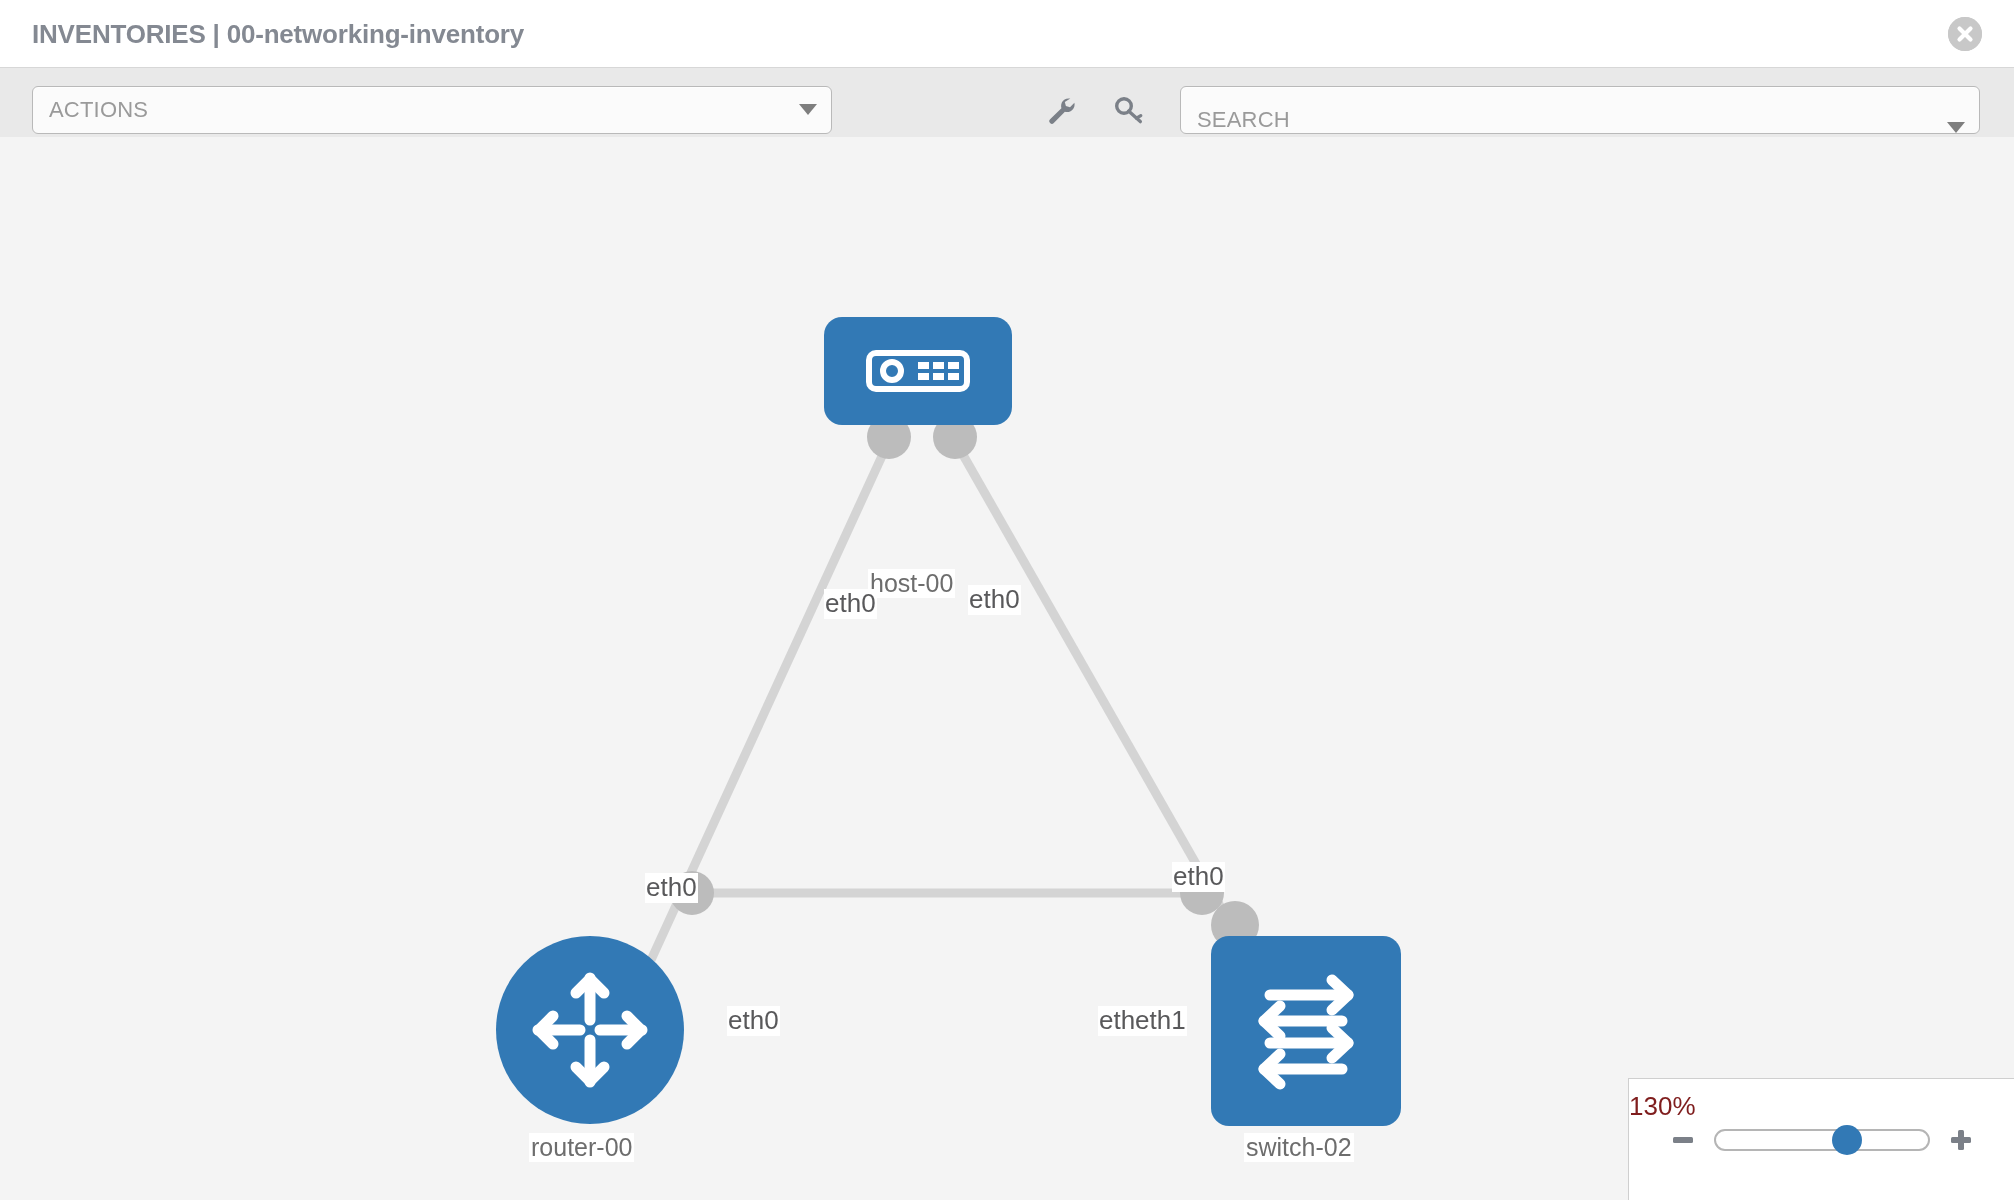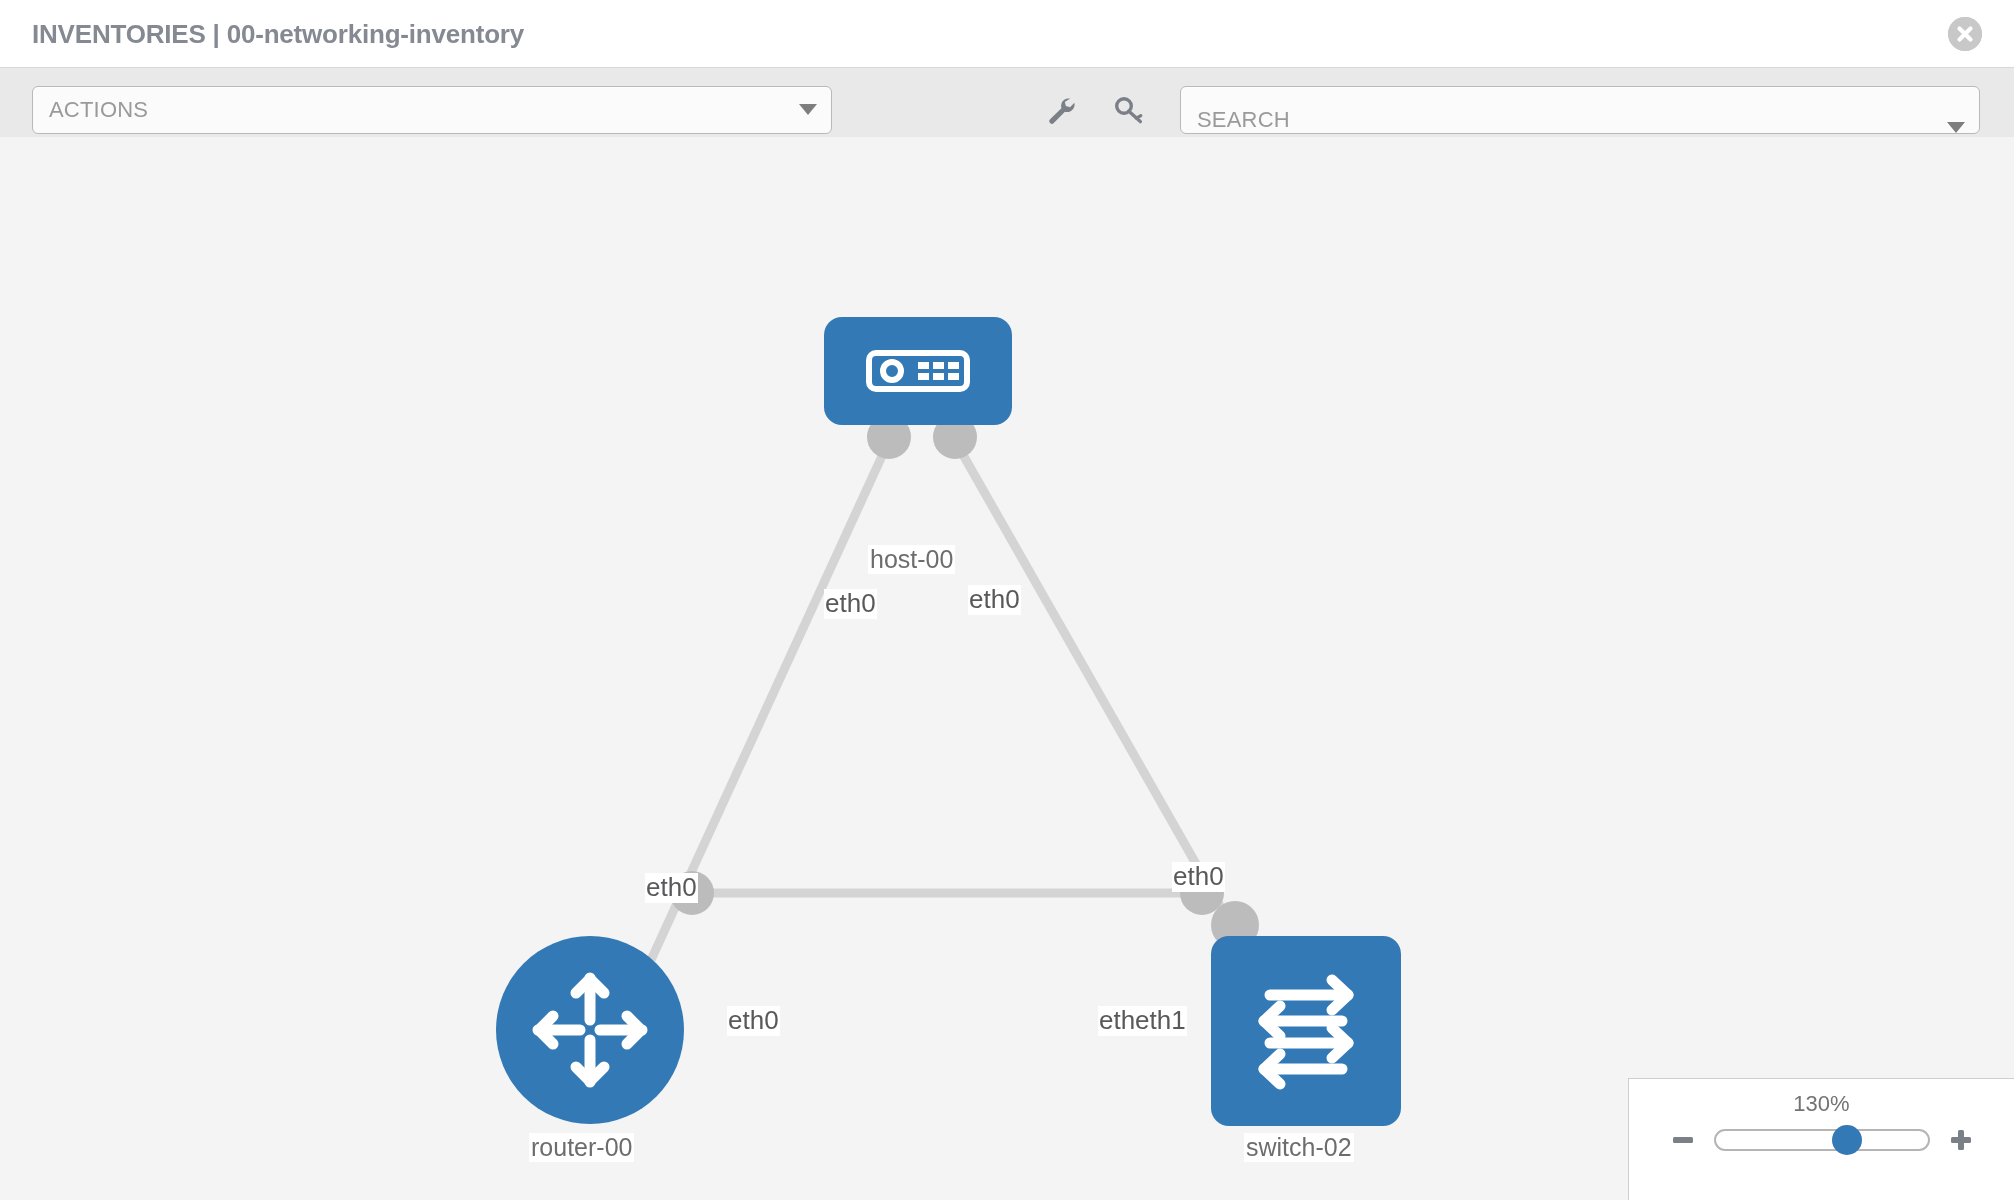--- a/index.html
+++ b/index.html
@@ -158,23 +158,23 @@
     height: 122px;
     background: #ffffff;
     border: 1px solid #cfcfcf;
     border-right: none;
     border-bottom: none;
   }
   .zoom-value {
     position: absolute;
     top: 12px;
     left: 0; right: 0;
-    text-align: center;
-    font-size: 22px;
-    color: #737373;
+    text-align: left;
+    font-size: 26px;
+    color: #7f1d1d;
   }
   .zoom-row {
     position: absolute;
     top: 48px;
     left: 0; right: 0;
     display: flex;
     align-items: center;
     justify-content: center;
     gap: 18px;
   }
@@ -270,21 +270,21 @@
           <circle cx="26" cy="26" r="9" fill="none" stroke="#ffffff" stroke-width="6"></circle>
           <rect x="52" y="17" width="11" height="7" fill="#ffffff"></rect>
           <rect x="67" y="17" width="11" height="7" fill="#ffffff"></rect>
           <rect x="82" y="17" width="11" height="7" fill="#ffffff"></rect>
           <rect x="52" y="28" width="11" height="7" fill="#ffffff"></rect>
           <rect x="67" y="28" width="11" height="7" fill="#ffffff"></rect>
           <rect x="82" y="28" width="11" height="7" fill="#ffffff"></rect>
         </svg>
       </div>
     </div>
-    <div class="node-label" style="left:868px; top:408px;">host-00</div>
+    <div class="node-label" style="left:868px; top:432px;">host-00</div>
     <div class="iface-label" style="left:824px; top:452px;">eth0</div>
     <div class="iface-label" style="left:968px; top:448px;">eth0</div>
 
     <div class="node" style="left:496px; top:799px; width:188px; height:188px;">
       <div class="node-shape circle" style="left:0; top:0; width:188px; height:188px;">
         <svg width="124" height="124" viewBox="0 0 124 124" aria-hidden="true">
           <g stroke="#ffffff" stroke-width="11" stroke-linecap="round" stroke-linejoin="round" fill="none">
             <path d="M62 10 L62 52"></path>
             <path d="M48 25 L62 11 L76 25"></path>
             <path d="M62 114 L62 72"></path>

